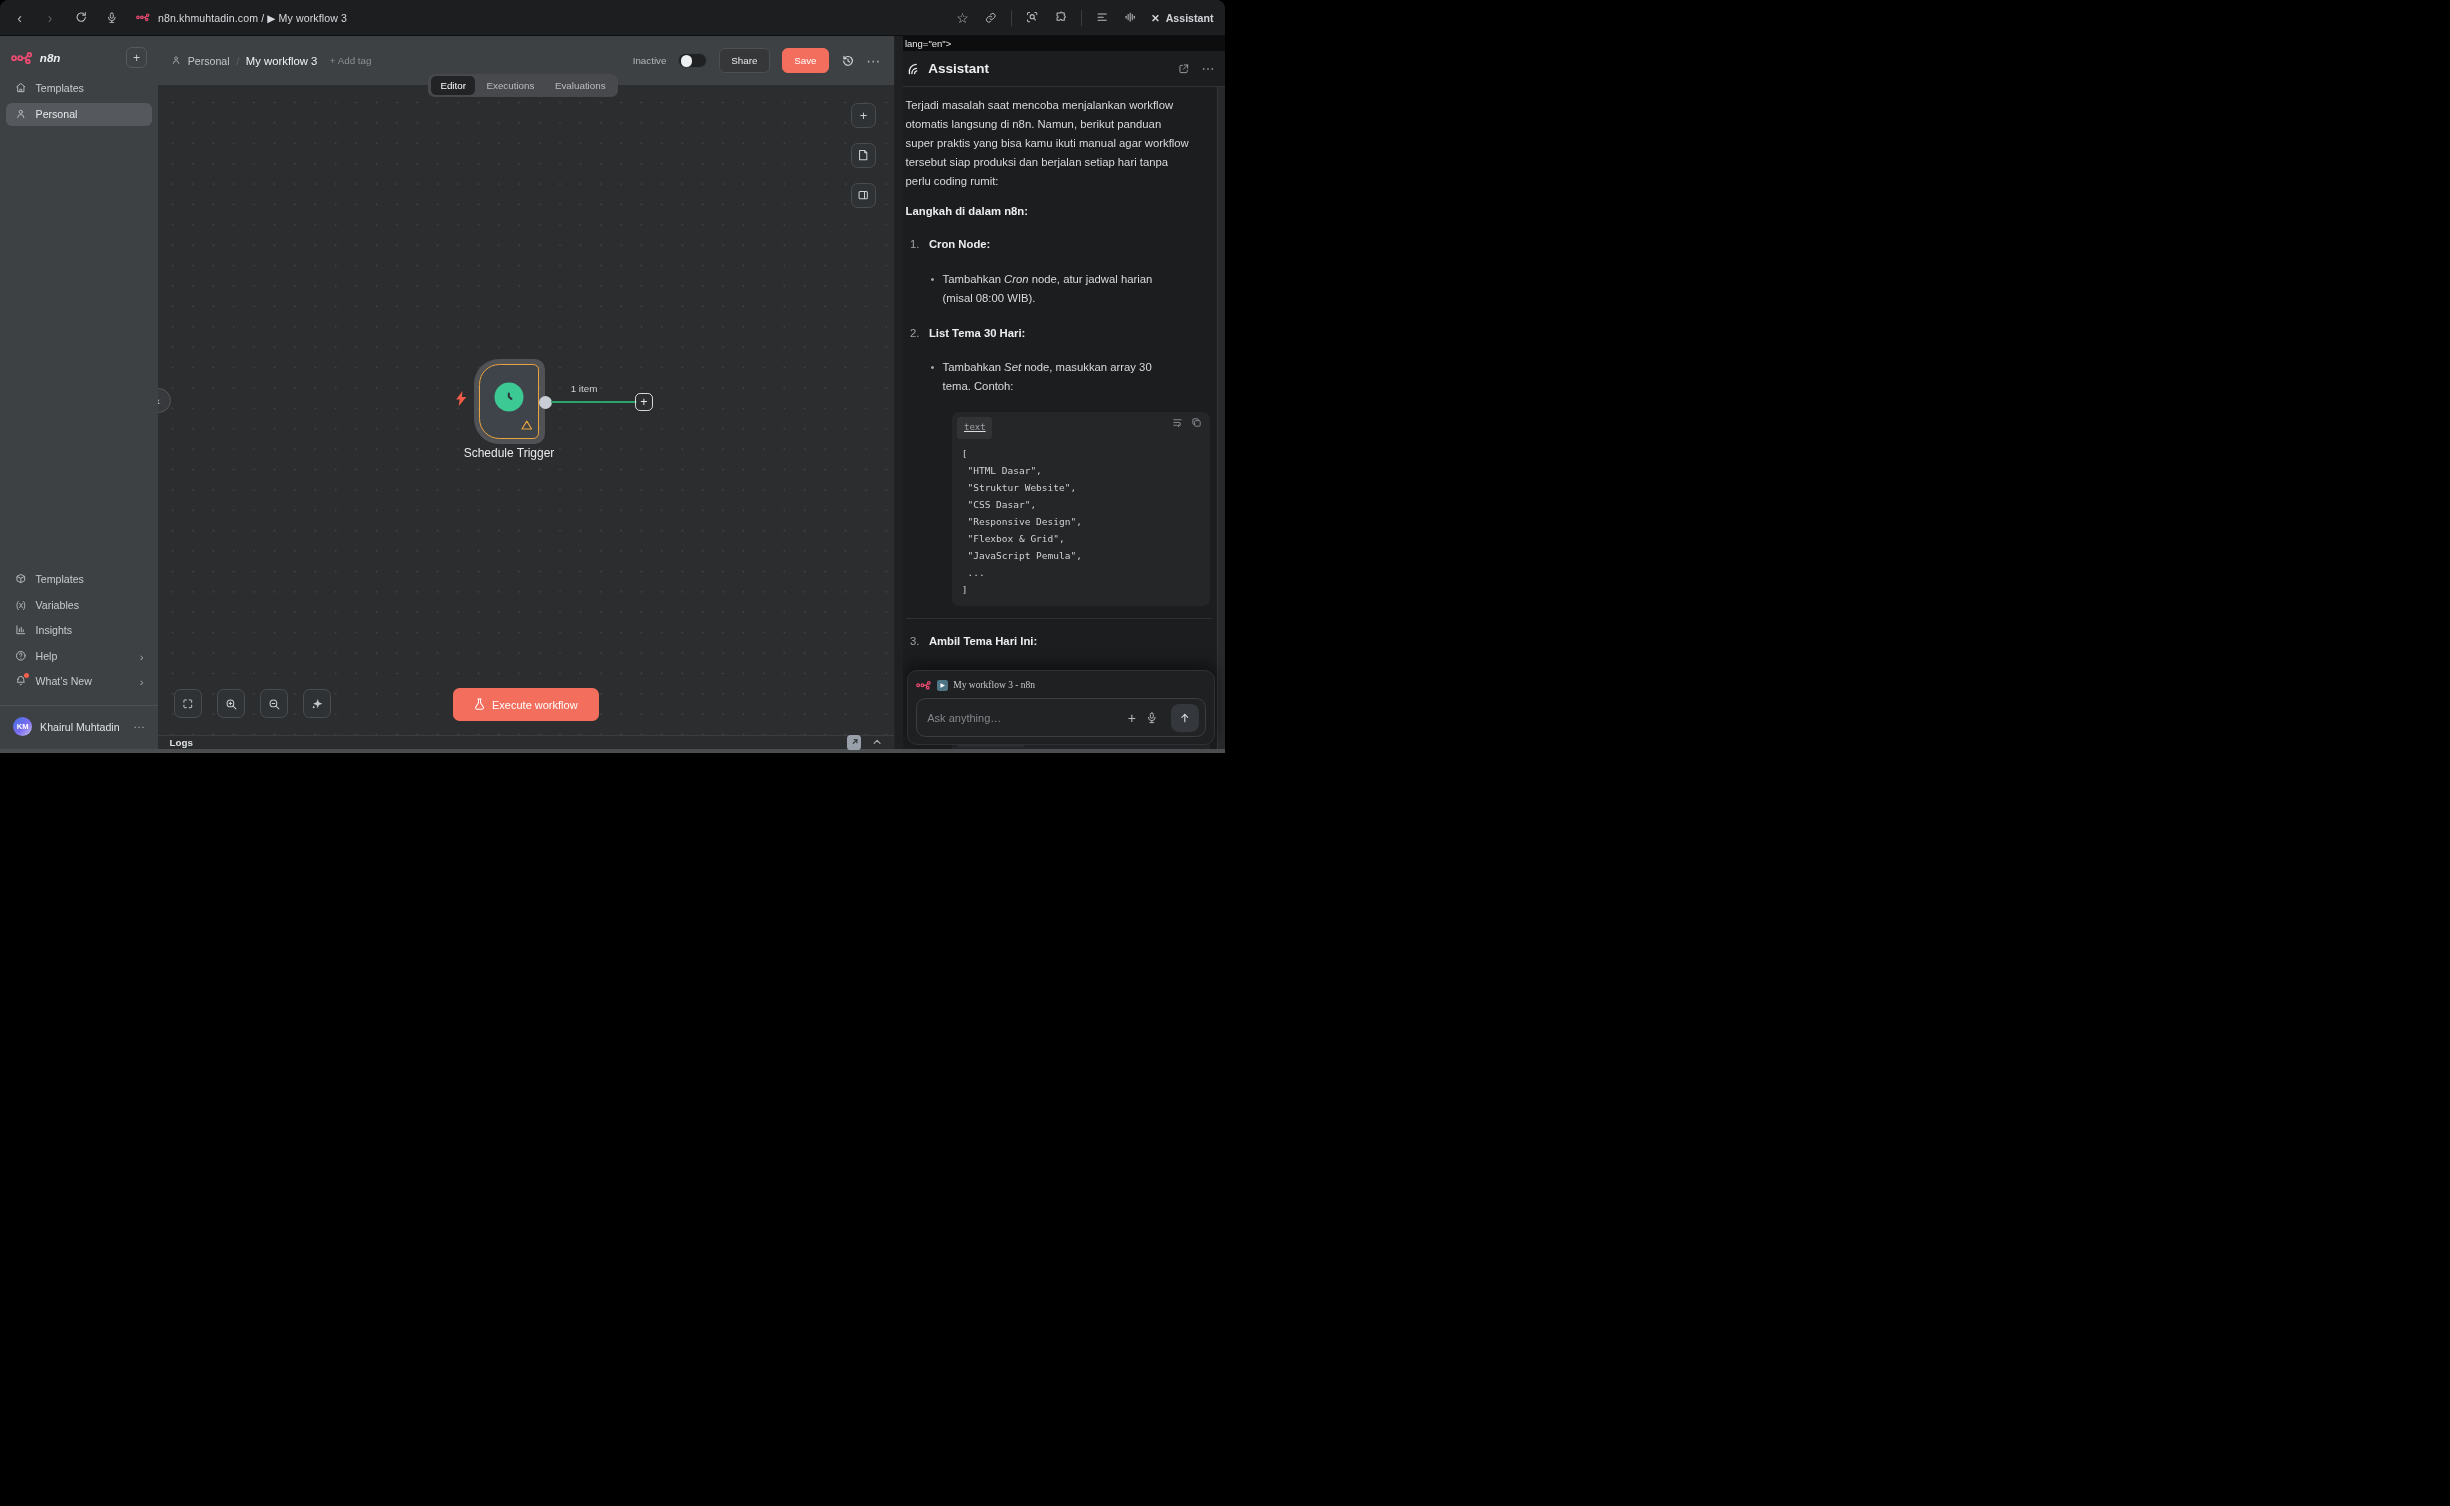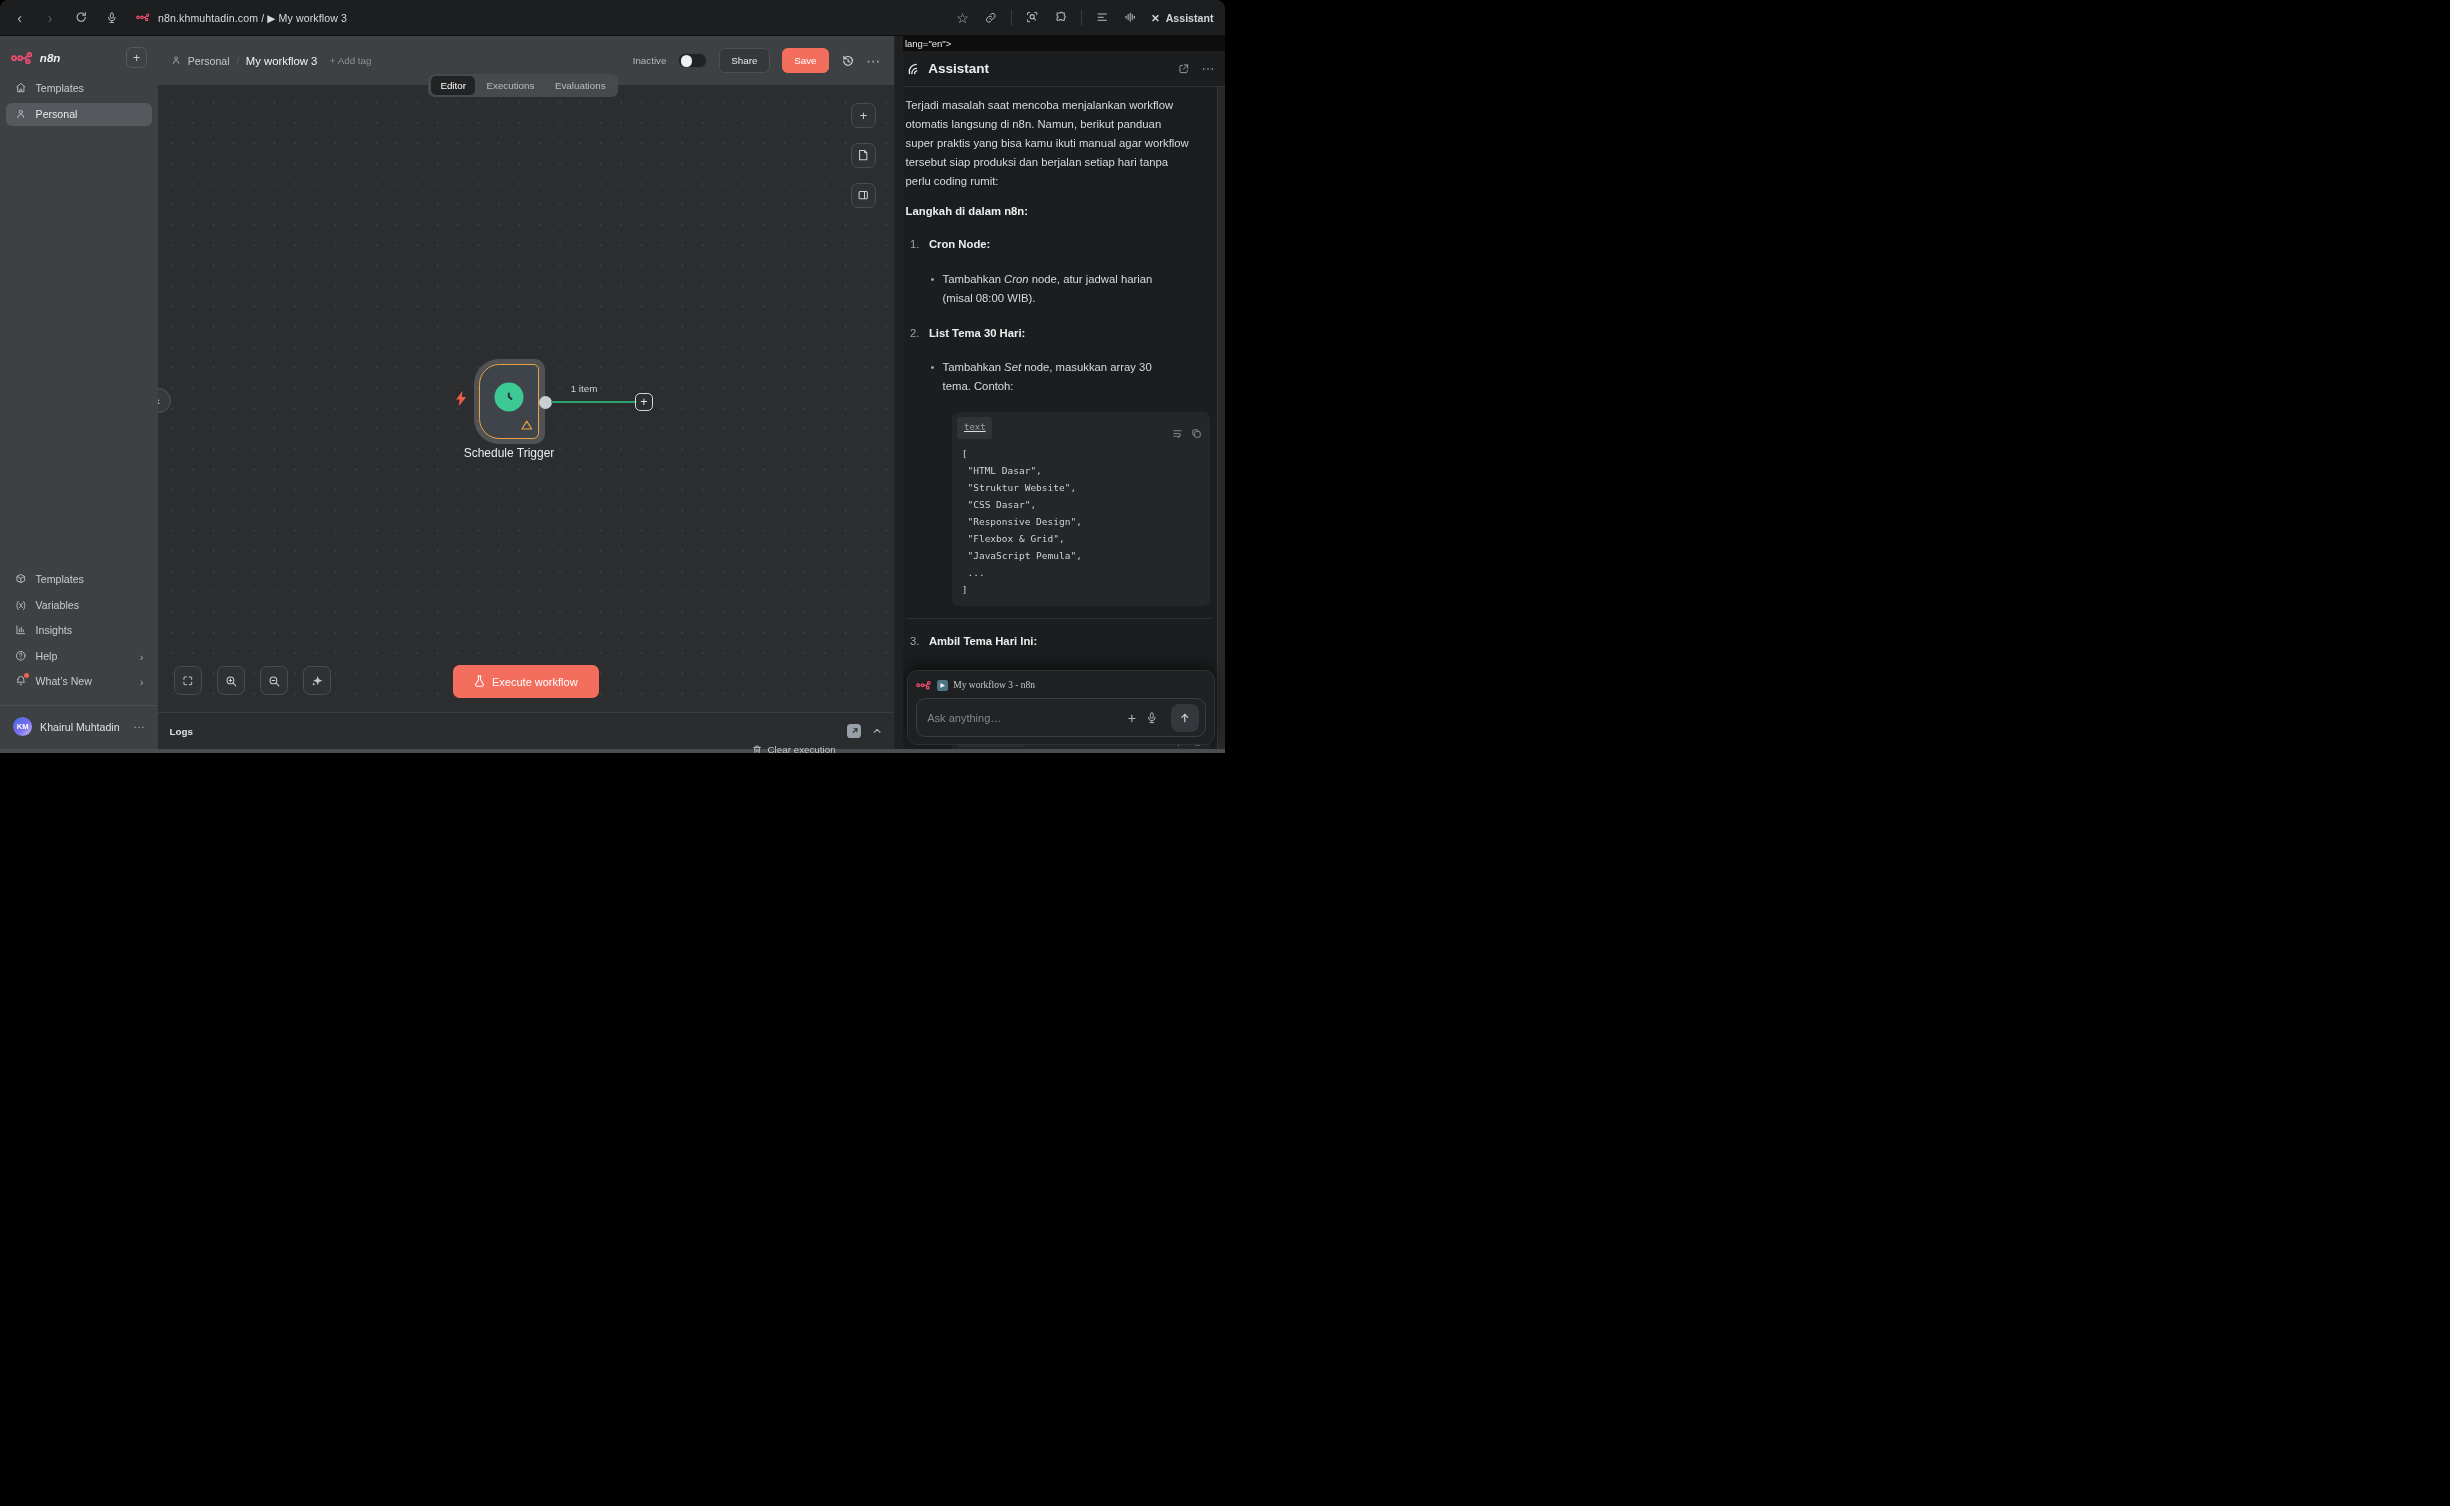--- a/index.html
+++ b/index.html
@@ -93,21 +93,21 @@
   .conn-plus { position:absolute; left:477px; top:308px; width:17.5px; height:17.5px; border:1.5px solid #d4d8de; border-radius:5.1px;
                color:#e6e9ec; display:flex; align-items:center; justify-content:center; font-size:12.4px; background:rgba(43,45,47,.6); }
   .node-flash { position:absolute; left:297px; top:306px; color:#ef5b47; }
   .node-label { position:absolute; left:285px; top:361px; width:132px; text-align:center; font-size:12px; color:#e8eaec; }
   .exec-btn { position:absolute; left:295px; bottom:14px; width:146px; height:33px; background:#f36e5d; border-radius:6.6px;
               color:#fff; font-size:11px; display:flex; align-items:center; justify-content:center; gap:6.6px; }
   .zoom-btn { position:absolute; bottom:16.7px; width:28px; height:29px; border:0.7px solid #4a4d50; border-radius:6.6px;
               background:#2f3234; color:#ccd0d4; display:flex; align-items:center; justify-content:center; }
 
   
-  .logsbar { height:37px; background:#2a2c2d; border-top:0.7px solid #3a3d40; flex:none;
+  .logsbar { height:14px; background:#2a2c2d; border-top:0.7px solid #3a3d40; flex:none;
              display:flex; align-items:center; padding:0 11.6px; }
   .logs-title { font-size:9.8px; font-weight:600; color:#dfe1e3; }
   .logs-right { margin-left:auto; display:flex; align-items:center; gap:11px; color:#c3c6c9; }
   .clear-exec { display:flex; align-items:center; gap:5.1px; font-size:9.8px;margin-top:36px; }
   .popout-badge { width:14.6px; height:14.6px; border-radius:3.6px; background:#99a0a9; display:flex; align-items:center; justify-content:center; color:#2a2c2d; }
   .logs-chevron { color:#b6b9bd; display:flex; }
 
   .page-gutter { width:8.7px; flex:none; background:#1e2021; border-left:0.7px solid #232526; }
 
   
@@ -124,21 +124,21 @@
   .as-content p.intro { width:285px; margin-bottom:11.6px; color:#d8dadc; }
   .as-h { font-weight:700; color:#eceeef; margin-bottom:14px; }
   .step-row { display:flex; gap:7.3px; margin-bottom:15.3px; }
   .step-num { width:16px; flex:none; color:#9fa3a7; text-align:left; padding-left:4.4px; }
   .step-title { font-weight:700; color:#eceeef; }
   .bullet-row { display:flex; gap:8px; margin:0 0 16px 25px; }
   .bullet-dot { color:#9fa3a7; flex:none; }
   .bullet-text { width:227px; color:#d8dadc; }
   .bullet-text em { font-style:italic; }
   .codeblock { width:258px; margin:1.5px 0 11.6px 46px; background:#242628; border-radius:6.6px; overflow:hidden; }
-  .code-head { display:flex; align-items:flex-end; padding:5.1px 7.3px 2.9px 5.8px;text-decoration:underline; }
+  .code-head { display:flex; align-items:flex-start; padding:5.1px 7.3px 2.9px 5.8px;text-decoration:underline; }
   .lang-chip { background:#313335; border-radius:3.6px; padding:1.5px 6.6px; font-family:"DejaVu Sans Mono", monospace;
                font-size:9px; color:#9ea2a6; }
   .code-head-icons { margin-left:auto; display:flex; gap:8.7px; color:#8e9296; }
   .code-body { padding:2.9px 8.7px 8.7px 10.2px; font-family:"DejaVu Sans Mono", monospace; font-size:9.5px;
                line-height:17px; color:#cfd2d5; }
   .code-body span { display:block; white-space:pre; }
   .as-hr { border:none; height:0.7px; background:#2e3032; margin:0 0 13px 0; width:100%; }
   .codeblock.js { height:87px; }
 
   .as-bottom-card { position:absolute; left:4.4px; right:10.2px; bottom:4.4px; height:75px; background:#1e2021;

